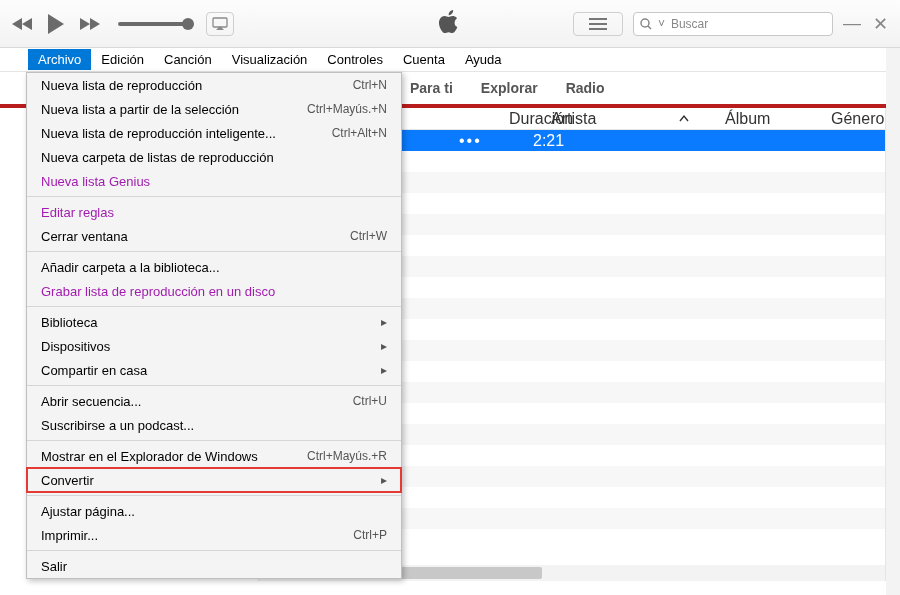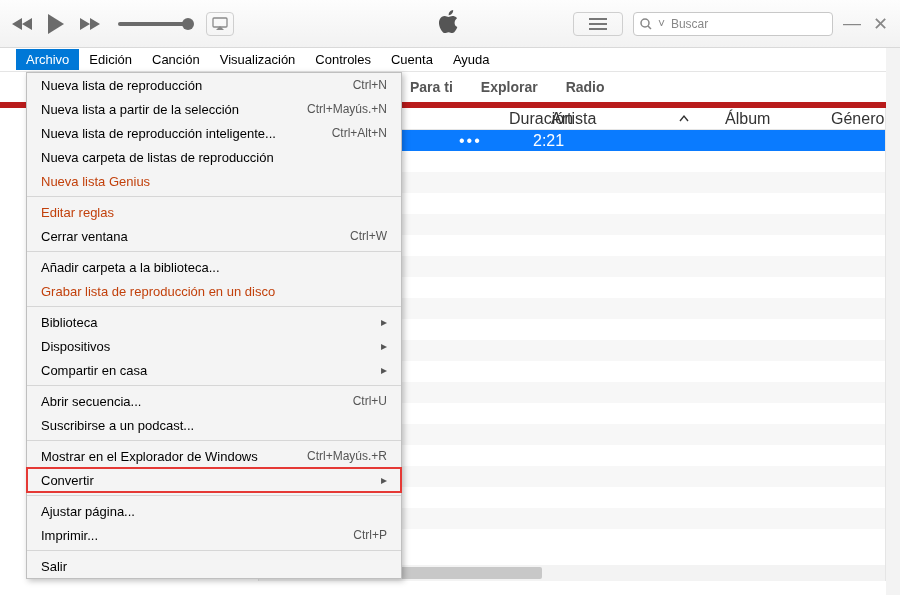--- a/index.html
+++ b/index.html
@@ -14,26 +14,26 @@
   .airplay-box { width:28px; height:24px; border:1px solid #cfcfcf; border-radius:4px; display:flex; align-items:center; justify-content:center; }
   .center-logo { position:absolute; left:50%; transform:translateX(-50%); }
   .player-right { position:absolute; right:12px; display:flex; align-items:center; gap:10px; }
   .view-toggle { width:50px; height:24px; border:1px solid #cfcfcf; border-radius:4px; display:flex; align-items:center; justify-content:center; color:#555; }
   .search-box { width:200px; height:24px; border:1px solid #c8c8c8; border-radius:4px; display:flex; align-items:center; padding:0 6px; background:#fff; color:#888; font-size:12px; gap:6px; }
   .search-box svg { flex-shrink:0; }
   .search-text { flex:1; }
   .win-controls { display:flex; gap:12px; color:#888; font-size:18px; }
 
   
-  .menu-bar { height:24px; background:#fff; border-bottom:1px solid #e5e5e5; display:flex; align-items:center; padding-left:16px; font-size:13px; color:#000; }
+  .menu-bar { height:24px; background:#fff; border-bottom:1px solid #e5e5e5; display:flex; align-items:center; padding-left:28px; font-size:13px; color:#000; }
   .menu-item { padding:3px 10px; cursor:default; }
   .menu-item.active { background:#0078d7; color:#fff; }
 
   
-  .tabs-row { height:36px; display:flex; align-items:center; gap:28px; padding-left:410px; font-size:14px; font-weight:600; color:#555; border-bottom:6px solid #b91c1c; }
+  .tabs-row { height:36px; display:flex; align-items:center; gap:28px; padding-left:410px; font-size:14px; font-weight:600; color:#555; border-bottom:4px solid #b91c1c; }
 
   
   .table-area { position:absolute; left:258px; right:14px; top:108px; bottom:14px; border-left:1px solid #e5e5e5; border-right:1px solid #e5e5e5; }
   .table-header { height:22px; background:#fff; border-bottom:1px solid #e5e5e5; display:flex; align-items:center; font-size:16px; color:#333; position:relative; }
   .col-duracion { position:absolute; left:250px; }
   .col-artista { position:absolute; left:292px; font-weight:400; }
   .col-sort { position:absolute; left:420px; }
   .col-album { position:absolute; left:466px; }
   .col-genero { position:absolute; left:572px; }
   .rows { }
@@ -45,21 +45,21 @@
   .row .dur { position:absolute; left:274px;text-align:right; }
 
   .hscroll { position:absolute; left:0; right:0; bottom:0; height:16px; background:#f3f3f3; display:flex; align-items:center; }
   .hscroll::before, .hscroll::after { content:''; width:16px; height:16px; display:block; }
   .hscroll-track { flex:1; height:16px; position:relative; }
   .hscroll-thumb { position:absolute; left:0; width:45%; height:12px; top:2px; background:#c8c8c8; border-radius:2px; }
 
   
   .dropdown { position:absolute; left:26px; top:72px; width:376px; background:#f4f4f4; border:1px solid #bfbfbf; box-shadow:2px 2px 6px rgba(0,0,0,.25); font-size:13px; color:#000; }
   .dd-item { height:24px; display:flex; align-items:center; justify-content:space-between; padding:0 14px; }
-  .dd-item.disabled { color:#c2410c; }
+  .dd-item.disabled { color:#a21caf; }
   .dd-item .shortcut { color:#555; font-size:12px; }
   .dd-item .chev { color:#555; font-size:12px; }
   .dd-sep { height:1px; background:#d6d6d6; margin:3px 0; }
   .dd-item.highlight { outline:2px solid #e53935; outline-offset:-1px; }
 
   
   .vscroll { position:absolute; right:0; top:48px; bottom:0; width:14px; background:#f3f3f3; }
 </style>
 </head>
 <body>

